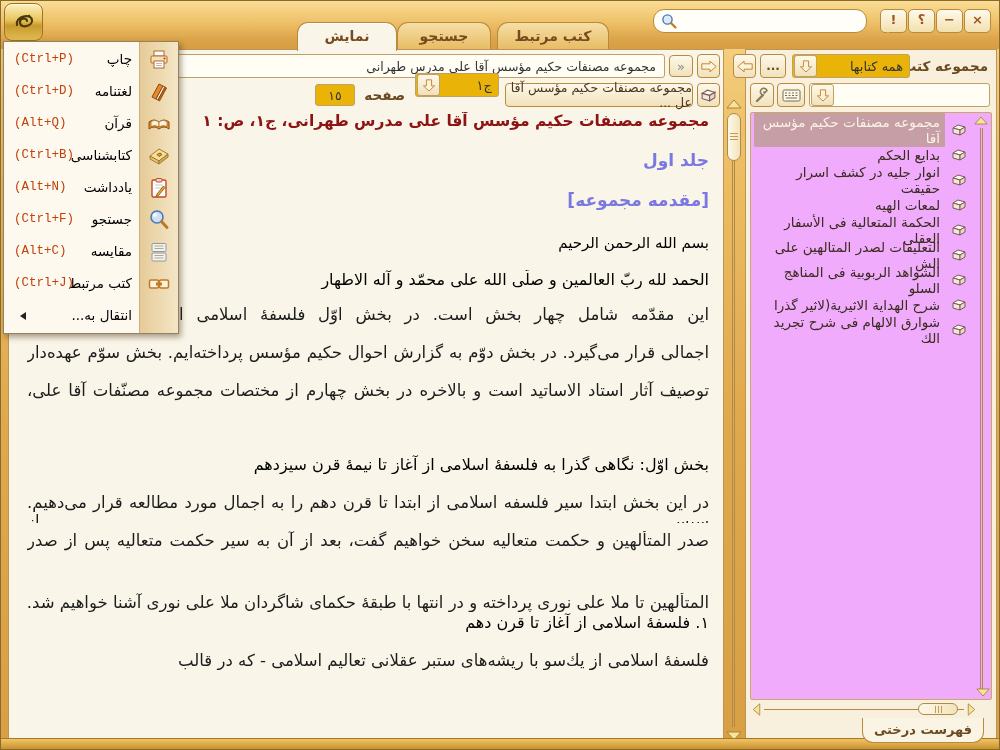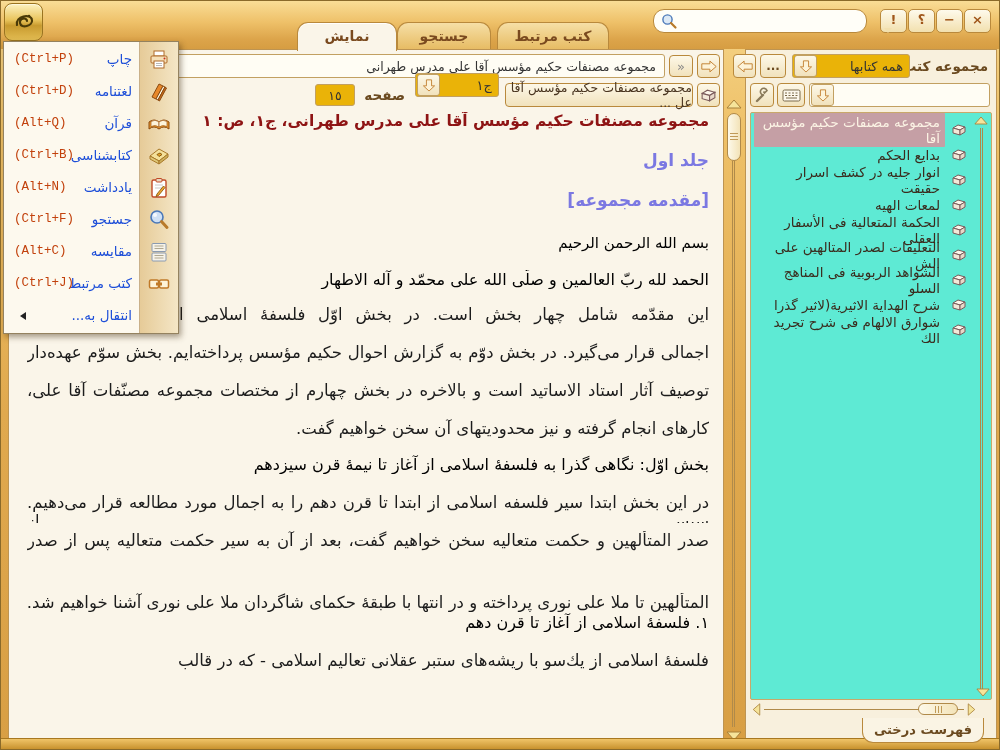--- a/index.html
+++ b/index.html
@@ -58,28 +58,28 @@
     background:#c09a58;box-shadow:3px 0 0 #c09a58,-3px 0 0 #c09a58;}
   .track-v{position:absolute;width:3px;border-left:1px solid #b08a4a;border-right:1px solid #b08a4a;box-sizing:border-box;}
   .track-h{position:absolute;height:1px;background:#b08a4a;}
   
   #context-menu{position:absolute;left:2px;top:40px;width:176px;height:293px;
     background:#fdf9ee;border:1px solid #94825f;box-shadow:2px 3px 6px rgba(60,40,10,.45);
     z-index:20;box-sizing:border-box;}
   .menu-rail{position:absolute;right:0;top:0;bottom:0;width:38px;
     background:linear-gradient(to right,#e6cb98,#f4e6c6);border-left:1px solid #c9b089;}
   .menu-item{position:absolute;left:0;right:0;height:32px;}
-  .menu-item .lbl{position:absolute;right:46px;top:7px;font-size:13.5px;color:#1d4ed8;direction:rtl;}
+  .menu-item .lbl{position:absolute;right:46px;top:7px;font-size:13.5px;color:#000000;direction:rtl;}
   .menu-item .sc{position:absolute;left:10px;top:8px;font-size:12.5px;color:#c2410c;
     font-family:Liberation Mono, monospace;}
   .menu-item .ic{position:absolute;right:7px;top:4px;width:24px;height:24px;}
   .submenu-arrow{position:absolute;left:12px;top:12px;width:0;height:0;
     border:4px solid transparent;border-right:6px solid #222;}
   
-  #book-list{position:absolute;left:4px;right:4px;top:62px;height:588px;background:#5eead4;
+  #book-list{position:absolute;left:4px;right:4px;top:62px;height:588px;background:#f0abfc;
     border:1px solid #c9a86a;border-radius:2px;box-sizing:border-box;}
   .book-item{position:absolute;left:3px;right:24px;height:25px;direction:rtl;display:flex;
     align-items:center;font-size:13.5px;color:#3a2c1e;}
   .book-item svg{flex:none;margin-left:6px;}
   .book-item .t{padding:1px 5px;border-radius:1px;}
   .book-item.sel .t{background:#c59fa5;color:#fbf3e4;flex:1;}
   .side-tab{position:absolute;top:668px;height:25px;border:1px solid #b9893c;border-top:none;
     border-radius:0 0 11px 11px;text-align:center;font-size:13px;font-weight:bold;color:#6b4a20;
     line-height:24px;background:linear-gradient(to bottom,#f0dca6,#e4c67c);box-sizing:border-box;}
   .side-tab.active{background:#faf4e4;z-index:5;}
@@ -149,21 +149,20 @@
 
     <div class="tline red" style="top:62px;">مجموعه مصنفات حكیم مؤسس آقا علی مدرس طهرانی، ج۱، ص: ۱</div>
     <div class="tline blue lt" style="top:100px;">جلد اول</div>
     <div class="tline blue lt" style="top:140px;">[مقدمه مجموعه]</div>
     <div class="tline blue" style="top:184px;font-size:15px;">بسم الله الرحمن الرحیم</div>
     <div class="tline blue" style="top:220px;">الحمد لله ربّ العالمین و صلّی الله علی محمّد و آله الاطهار</div>
 
     <div class="tline body-t just" style="top:255px;">این مقدّمه شامل چهار بخش است. در بخش اوّل فلسفۀ اسلامی از آغاز تا نیمۀ قرن</div>
     <div class="tline body-t just" style="top:293px;">اجمالی قرار می‌گیرد. در بخش دوّم به گزارش احوال حكیم مؤسس پرداخته‌ایم. بخش سوّم عهده‌دار</div>
     <div class="tline body-t just" style="top:331px;">توصیف آثار استاد الاساتید است و بالاخره در بخش چهارم از مختصات مجموعه مصنّفات آقا علی،</div>
-    <div class="tline body-t" style="top:369px;">كارهای انجام گرفته و نیز محدودیتهای آن سخن خواهیم گفت.</div>
 
     <div class="tline blue" style="top:405px;">بخش اوّل: نگاهی گذرا به فلسفۀ اسلامی از آغاز تا نیمۀ قرن سیزدهم</div>
 
     <div class="tline body-t just" style="top:443px;">در این بخش ابتدا سیر فلسفه اسلامی از ابتدا تا قرن دهم را به اجمال مورد مطالعه قرار می‌دهیم. سپس از</div>
     <div class="tline body-t just" style="top:481px;">صدر المتألهین و حكمت متعالیه سخن خواهیم گفت، بعد از آن به سیر حكمت متعالیه پس از صدر</div>
     <div class="tline body-t" style="top:519px;margin-top:24px;">المتألهین تا ملا علی نوری پرداخته و در انتها با طبقۀ حكمای شاگردان ملا علی نوری آشنا خواهیم شد.</div>
 
     <div class="tline blue" style="top:563px;">۱. فلسفۀ اسلامی از آغاز تا قرن دهم</div>
     <div class="tline body-t" style="top:601px;">فلسفۀ اسلامی از یك‌سو با ریشه‌های ستبر عقلانی تعالیم اسلامی - كه در قالب</div>
   </div>

